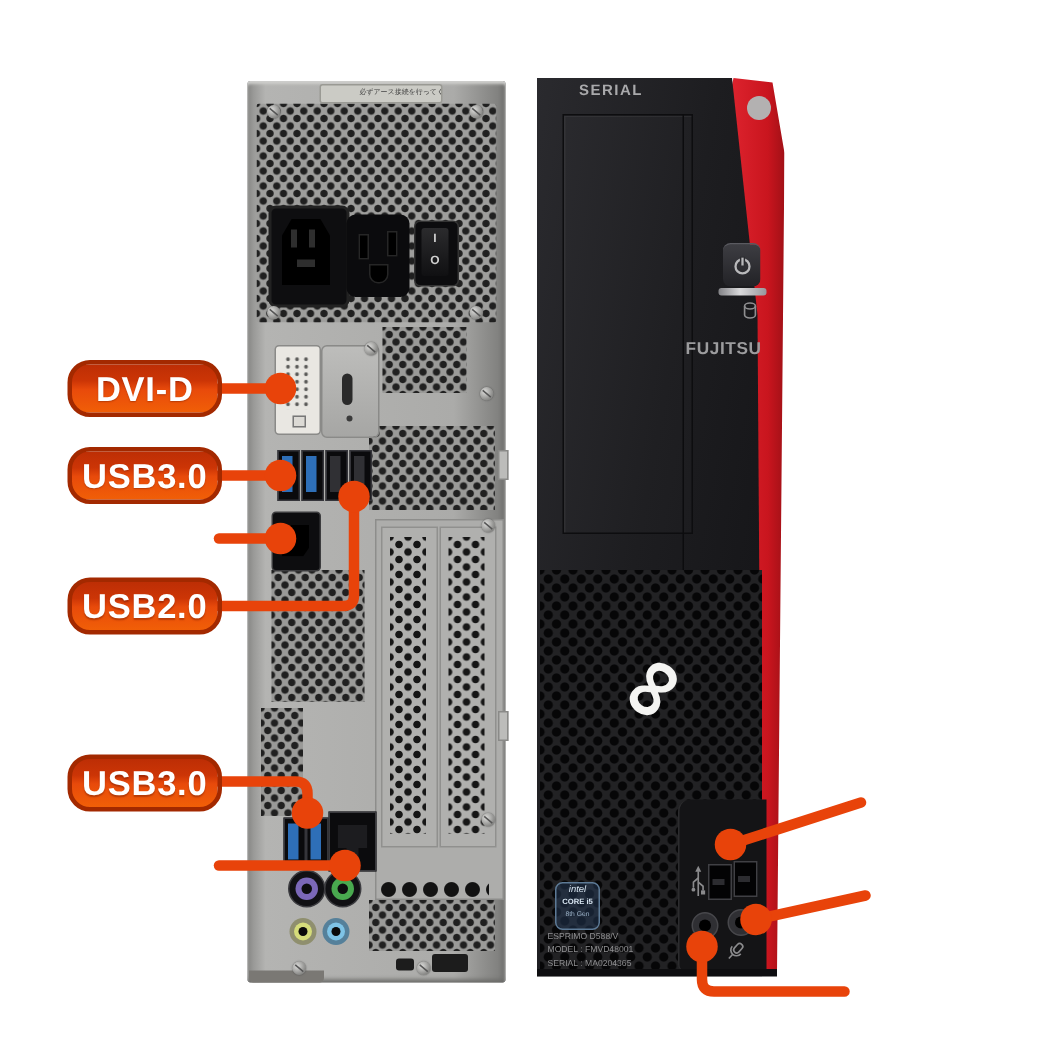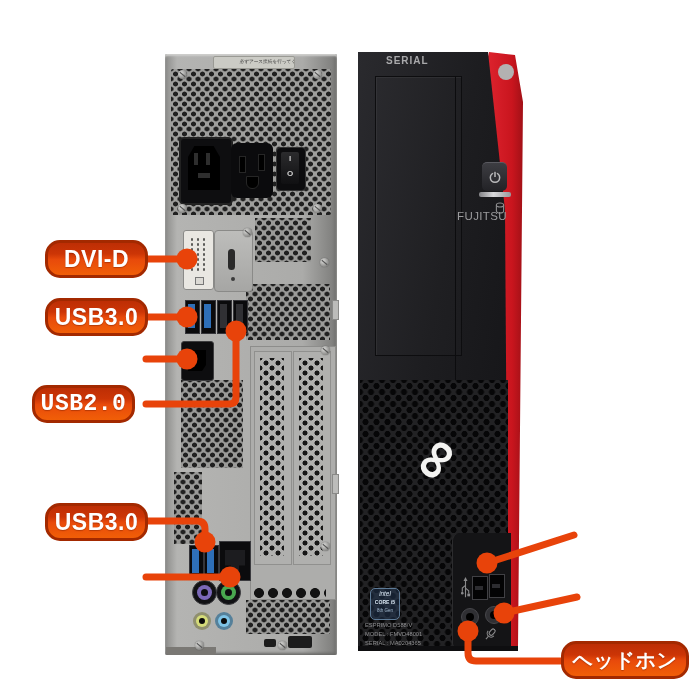--- a/index.html
+++ b/index.html
@@ -9,21 +9,21 @@
 
   
   .badge{position:absolute;height:32px;border:3px solid #a32900;border-radius:15px;
     background:linear-gradient(180deg,#bd2e05 0%,#cc3506 34%,#e84a0b 52%,#f15f07 100%);
     color:#fff;font-weight:bold;font-size:23px;line-height:32px;text-align:center;
     letter-spacing:.5px;text-shadow:0 1px 1px rgba(100,20,0,.4);z-index:6;white-space:nowrap;}
   .badge.jp{font-size:20px;}
   .b-dvid{left:45px;top:240px;width:97px;}
   .b-usb30a{left:45px;top:298px;width:97px;}
   .b-dp{left:17px;top:340px;width:125px;font-size:21px;}
-  .b-usb20{left:32px;top:385px;width:97px;font-family:Liberation Mono, monospace;}
+  .b-usb20{left:45px;top:385px;width:97px;}
   .b-usb30b{left:45px;top:503px;width:97px;}
   .b-lan{left:17px;top:558px;width:125px;}
   .b-usb31{left:565px;top:499px;width:101px;}
   .b-mic{left:572px;top:563px;width:88px;}
   .b-hp{left:561px;top:641px;width:122px;}
   .lines{position:absolute;left:0;top:0;z-index:5;}
 
   
   .back-tower{left:165px;top:54px;width:172px;height:601px;
     background:linear-gradient(90deg,#8c8c8a 0%,#b4b4b2 7%,#ababa9 80%,#828280 97%,#6f6f6d 100%);
@@ -119,21 +119,21 @@
   .odd-bay{left:17px;top:26px;width:85px;height:278px;border:1px solid #0d0d0f;
     box-shadow:inset 1px 1px 0 rgba(255,255,255,.05);background:rgba(255,255,255,.012);z-index:2;}
   .front-seam{left:97px;top:26px;width:1px;height:306px;background:#0c0c0e;z-index:2;}
   .lock-dot{left:140px;top:14px;width:16px;height:16px;border-radius:50%;background:#b3b1b1;z-index:2;}
   .power-btn{left:124px;top:112px;width:25px;height:28px;border-radius:5px;
     background:linear-gradient(180deg,#3d3d42,#222226);border-top:1px solid #5a5a60;z-index:2;
     display:flex;align-items:center;justify-content:center;}
   .power-led{left:121px;top:142px;width:32px;height:5px;z-index:2;
     background:linear-gradient(90deg,#828286,#d9d9db 45%,#97979b);border-radius:2px;}
   .hdd-ind{left:137px;top:151px;z-index:2;}
-  .fujitsu-txt{left:99px;top:160px;width:56px;color:#9c9c9e;font-size:11.5px;font-weight:normal;
+  .fujitsu-txt{left:99px;top:177px;width:56px;color:#9c9c9e;font-size:11.5px;font-weight:bold;
     letter-spacing:.4px;z-index:2;}
   .mesh{left:2px;top:330px;width:148px;height:268px;background-color:#222224;
     background-image:radial-gradient(circle,#060607 2.7px,rgba(0,0,0,0) 3.4px),
                      radial-gradient(circle,#060607 2.7px,rgba(0,0,0,0) 3.4px);
     background-size:11px 12px;background-position:0 0,5.5px 6px;z-index:2;}
   .infinity{left:40px;top:372px;width:72px;height:72px;display:flex;align-items:center;
     justify-content:center;z-index:3;}
   .infinity span{display:block;color:#f4f4f2;font-size:58px;font-weight:bold;line-height:1;
     transform:rotate(-55deg);}
   .front-io{left:94px;top:483px;width:58px;height:114px;background:#141416;
@@ -361,15 +361,14 @@
       <circle cx="487" cy="563" r="10.5"></circle>
       <circle cx="504" cy="613" r="10.5"></circle>
       <circle cx="468" cy="631" r="10.5"></circle>
     </g>
   </svg>
 
   <div class="badge b-dvid">DVI-D</div>
   <div class="badge b-usb30a">USB3.0</div>
   <div class="badge b-usb20">USB2.0</div>
   <div class="badge b-usb30b">USB3.0</div>
-  <div class="badge b-hp jp">ヘッドホン</div>
 
 </div>
 
 </body></html>

